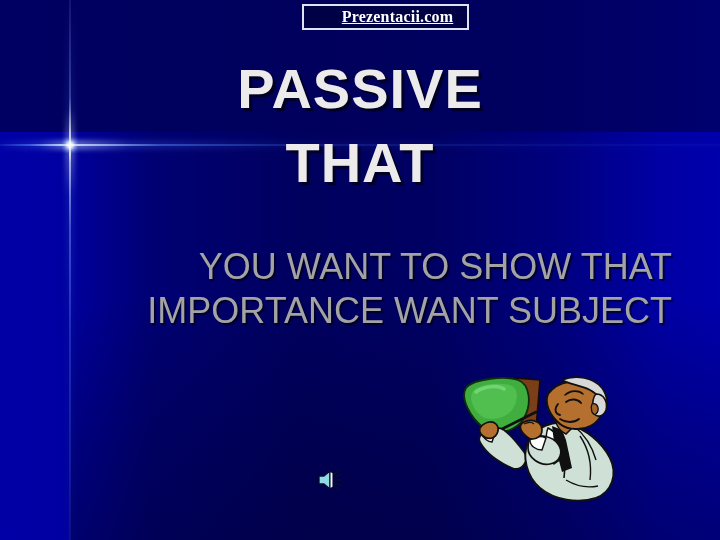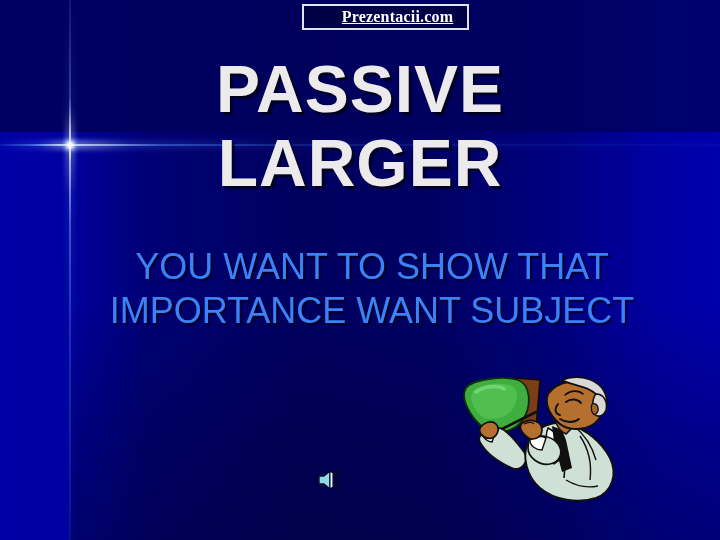--- a/index.html
+++ b/index.html
@@ -182,41 +182,41 @@
 
   
   .title {
     position: absolute;
     left: 0;
     top: 52px;
     width: 720px;
     text-align: center;
     font-family: "Liberation Sans", sans-serif;
     font-weight: bold;
-    font-size: 66px;
+    font-size: 56px;
     line-height: 74px;
     color: #eceaea;
     text-shadow: 3px 3px 1px rgba(0,0,0,0.62);
     letter-spacing: 1px;
   }
   .title-line { display: block; }
 
   
   .body-text {
     position: absolute;
     left: 72px;
     top: 245px;
     width: 600px;
     font-family: "Liberation Sans", sans-serif;
     font-weight: normal;
     font-size: 36px;
     line-height: 44px;
-    color: #3b82f6;
+    color: #a3a3a3;
     text-shadow: 2px 2px 1px rgba(0,0,0,0.60);
-    text-align: center;
+    text-align: right;
     letter-spacing: 0px;
   }
   .body-line { display: block; white-space: nowrap; }
 
   
   .sound-icon {
     position: absolute;
     left: 316px;
     top: 466px;
     width: 30px;
@@ -247,21 +247,21 @@
   <div class="ray-v"></div>
   <div class="ray-h"></div>
   <div class="star-core"></div>
 
   <div class="badge">
     <span class="badge-text">Prezentacii.com</span>
   </div>
 
   <div class="title">
     <span class="title-line">PASSIVE</span>
-    <span class="title-line">LARGER</span>
+    <span class="title-line">THAT</span>
   </div>
 
   <div class="body-text">
     <span class="body-line">YOU WANT TO SHOW THAT</span>
     <span class="body-line">IMPORTANCE WANT SUBJECT</span>
   </div>
 
   <div class="sound-icon">
     <svg viewBox="0 0 30 28" width="30" height="28" aria-hidden="true">
 

